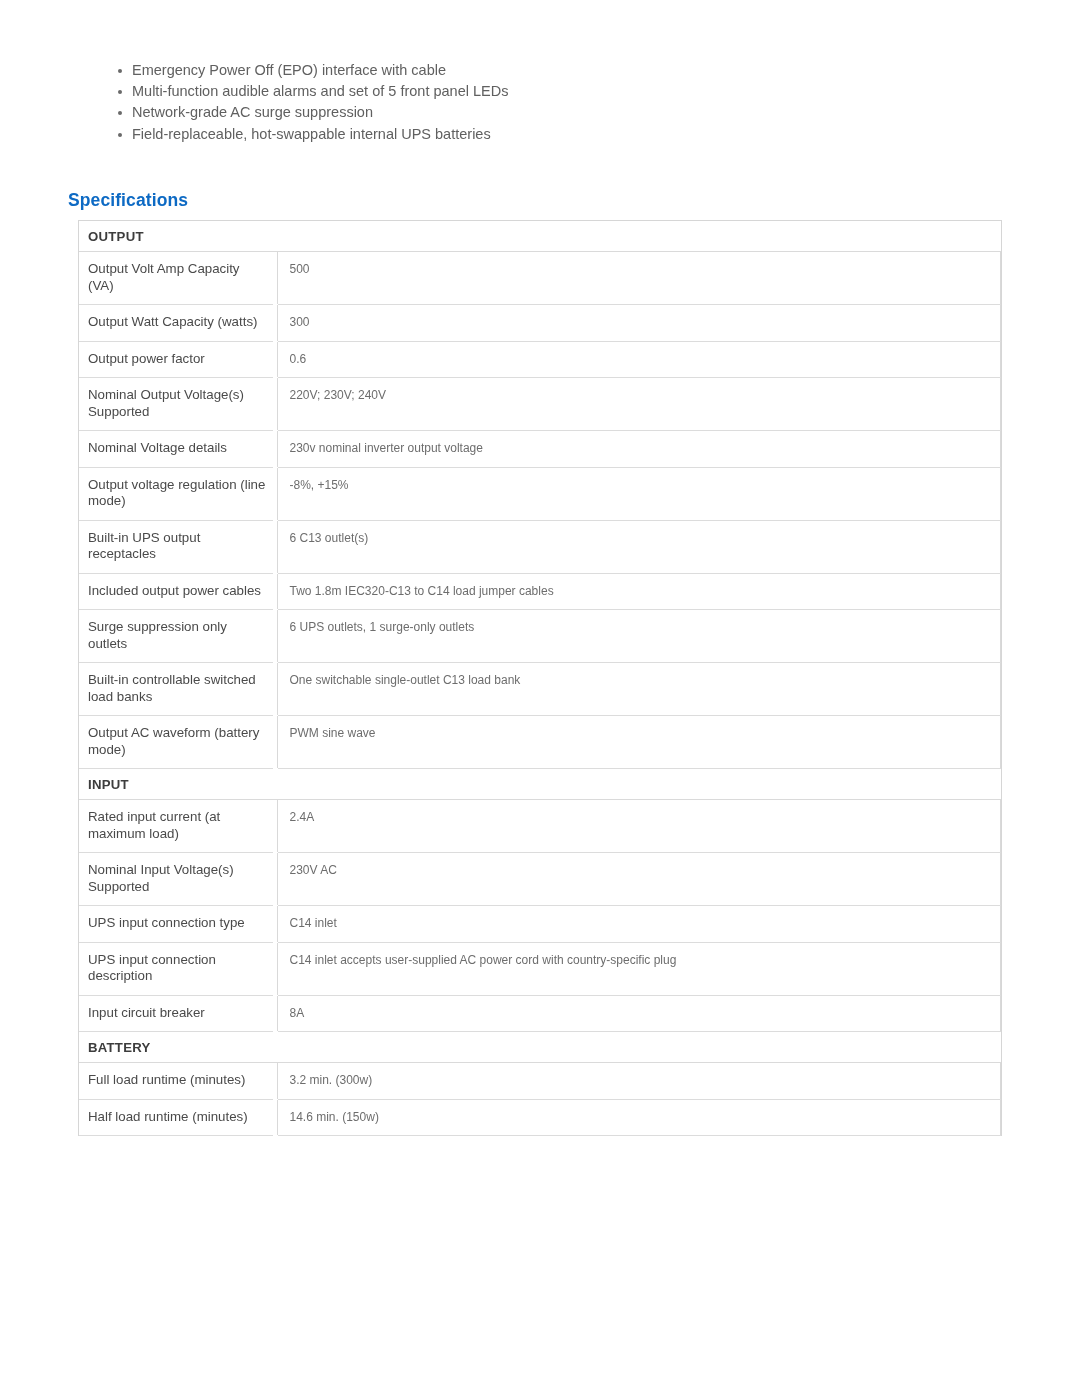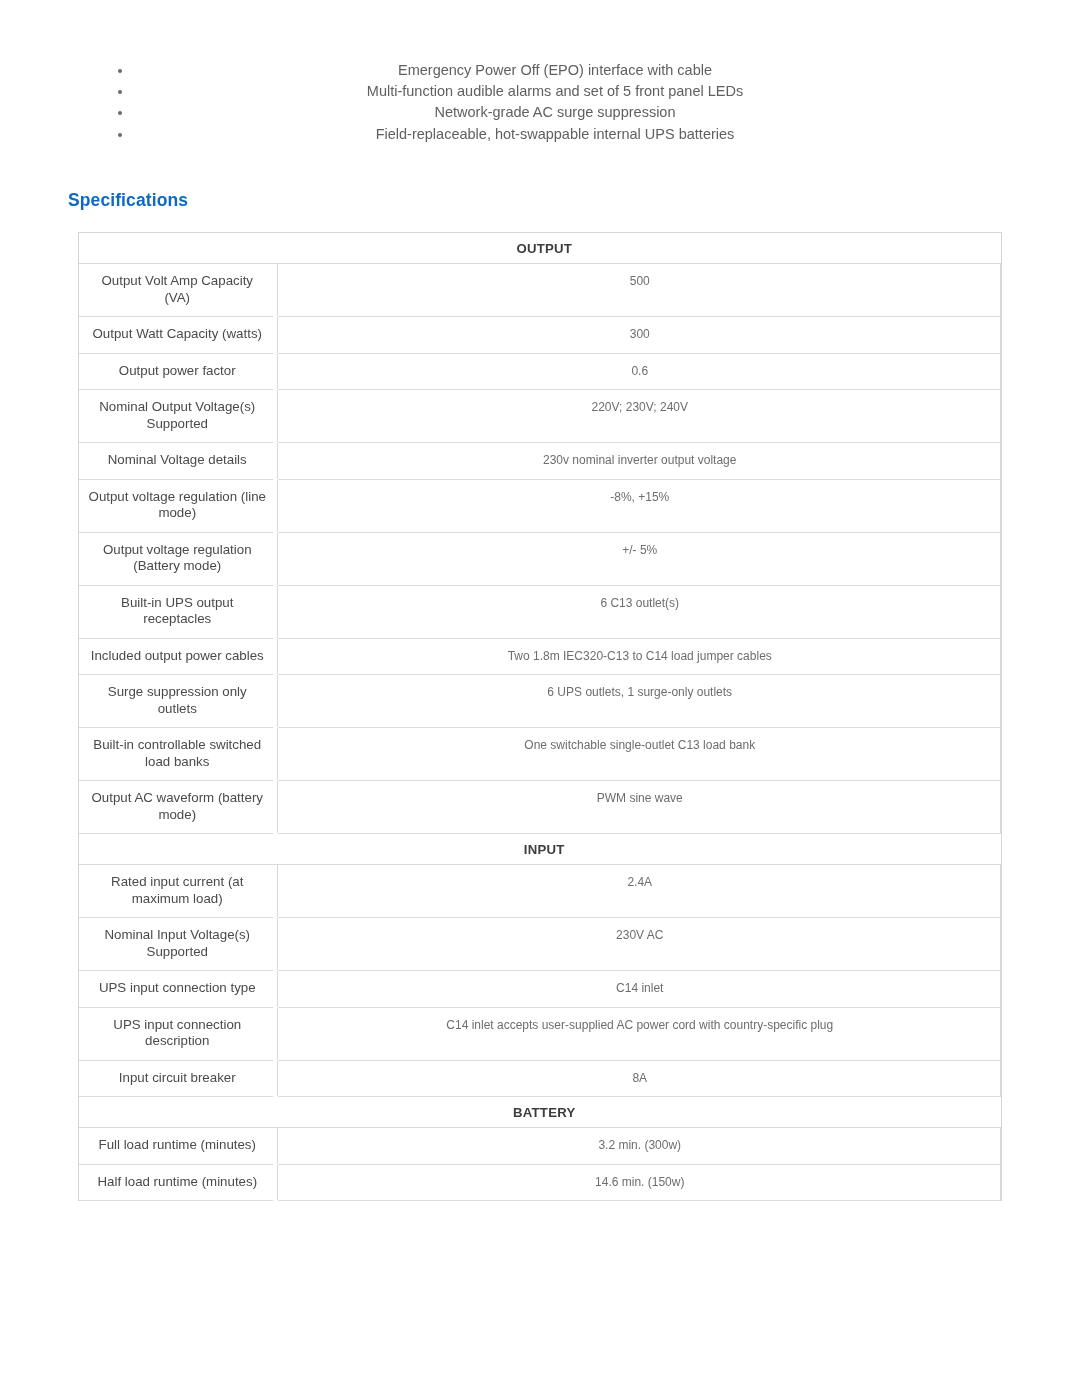--- a/index.html
+++ b/index.html
@@ -14,21 +14,20 @@
     overflow: hidden;
     font-family: "Liberation Sans", sans-serif;
     -webkit-font-smoothing: antialiased;
   }
 
   .page {
     position: relative;
     width: 1080px;
     height: 1252px;
     box-sizing: border-box;
-    text-align: center;
   }
 
   
   .features {
     margin: 0;
     padding: 0;
     list-style: none;
     position: absolute;
     left: 118px;
     top: 60px;
@@ -60,21 +59,21 @@
     font-size: 17.5px;
     font-weight: bold;
     color: #0d6ac4;
     letter-spacing: 0.1px;
   }
 
   
   .spec-table-wrap {
     position: absolute;
     left: 78px;
-    top: 232px;
+    top: 220px;
     width: 924px;
     border: 1px solid #d6d6d6;
     border-bottom: none;
     box-sizing: border-box;
     background: #ffffff;
   }
 
   table.spec {
     border-collapse: collapse;
     width: 100%;
@@ -175,24 +174,20 @@
           </tr>
           <tr class="spec-row">
             <td class="label">Nominal Voltage details</td>
             <td class="value">230v nominal inverter output voltage</td>
           </tr>
           <tr class="spec-row">
             <td class="label">Output voltage regulation (line mode)</td>
             <td class="value">-8%, +15%</td>
           </tr>
           <tr class="spec-row">
-            <td class="label">Output voltage regulation (Battery mode)</td>
-            <td class="value">+/- 5%</td>
-          </tr>
-          <tr class="spec-row">
             <td class="label">Built-in UPS output receptacles</td>
             <td class="value">6 C13 outlet(s)</td>
           </tr>
           <tr class="spec-row">
             <td class="label">Included output power cables</td>
             <td class="value">Two 1.8m IEC320-C13 to C14 load jumper cables</td>
           </tr>
           <tr class="spec-row">
             <td class="label">Surge suppression only outlets</td>
             <td class="value">6 UPS outlets, 1 surge-only outlets</td>

